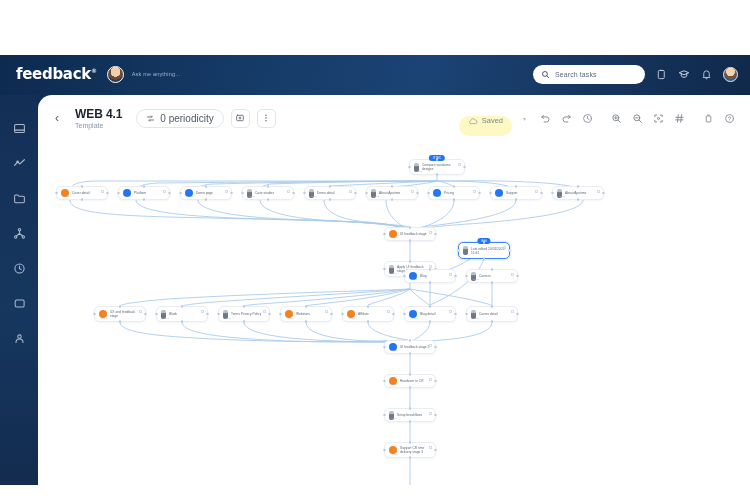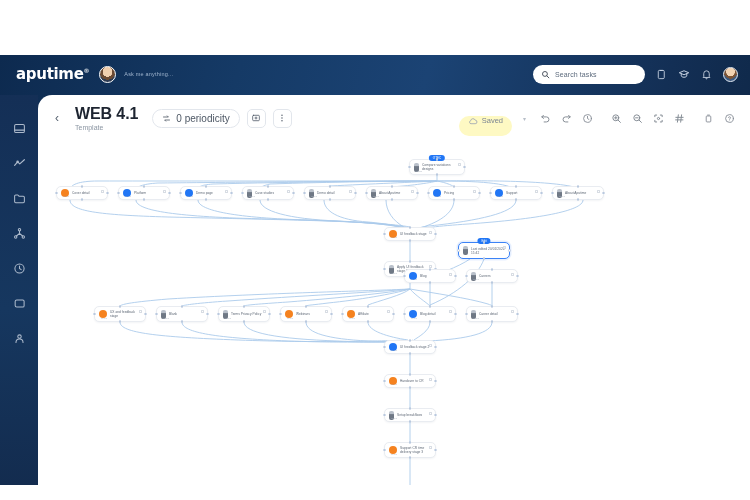--- a/index.html
+++ b/index.html
@@ -99,21 +99,21 @@
     width: 712px; height: 46px;
     display: flex; align-items: center;
   }
   #back-chevron {
     margin-left: 12px; width: 14px; height: 14px;
     display: flex; align-items: center; justify-content: center;
     color: #55616f; font-size: 12px;
   }
   #proj-titleblock { margin-left: 11px; }
   #proj-title {
-    font-size: 16px; font-weight: bold; color: #1d2430; letter-spacing: -.1px;
+    font-size: 12px; font-weight: bold; color: #1d2430; letter-spacing: -.1px;
   }
   #proj-subtitle {
     font-size: 7px; color: #8c96a3; margin-top: 1px;
   }
   #periodicity-pill {
     margin-left: 14px; height: 19px;
     border: 1px solid #e2e6ec; border-radius: 10px;
     display: flex; align-items: center; gap: 5px;
     padding: 0 9px;
   }
@@ -207,21 +207,21 @@
   .port.l { left: -1.6px; top: 50%; margin-top: -1.3px; }
   .port.r { right: -1.6px; top: 50%; margin-top: -1.3px; }
 </style>
 </head>
 <body>
 
 <div id="app-window">
 
   <div id="topbar">
     <div id="brand-logo">
-      <span>aputime</span><span class="tm">®</span>
+      <span>feedback</span><span class="tm">®</span>
     </div>
     <div id="nav-avatar"></div>
     <div id="nav-askbar">Ask me anything...</div>
 
     <div id="topbar-right">
       <div id="search-pill">
         <svg class="navicon" width="9" height="9" viewBox="0 0 24 24" fill="none" stroke="#2b3442" stroke-width="2.4">
           <circle cx="10.5" cy="10.5" r="6.5"></circle>
             <line x1="15.5" y1="15.5" x2="21" y2="21" stroke-linecap="round"></line>
         </svg>

